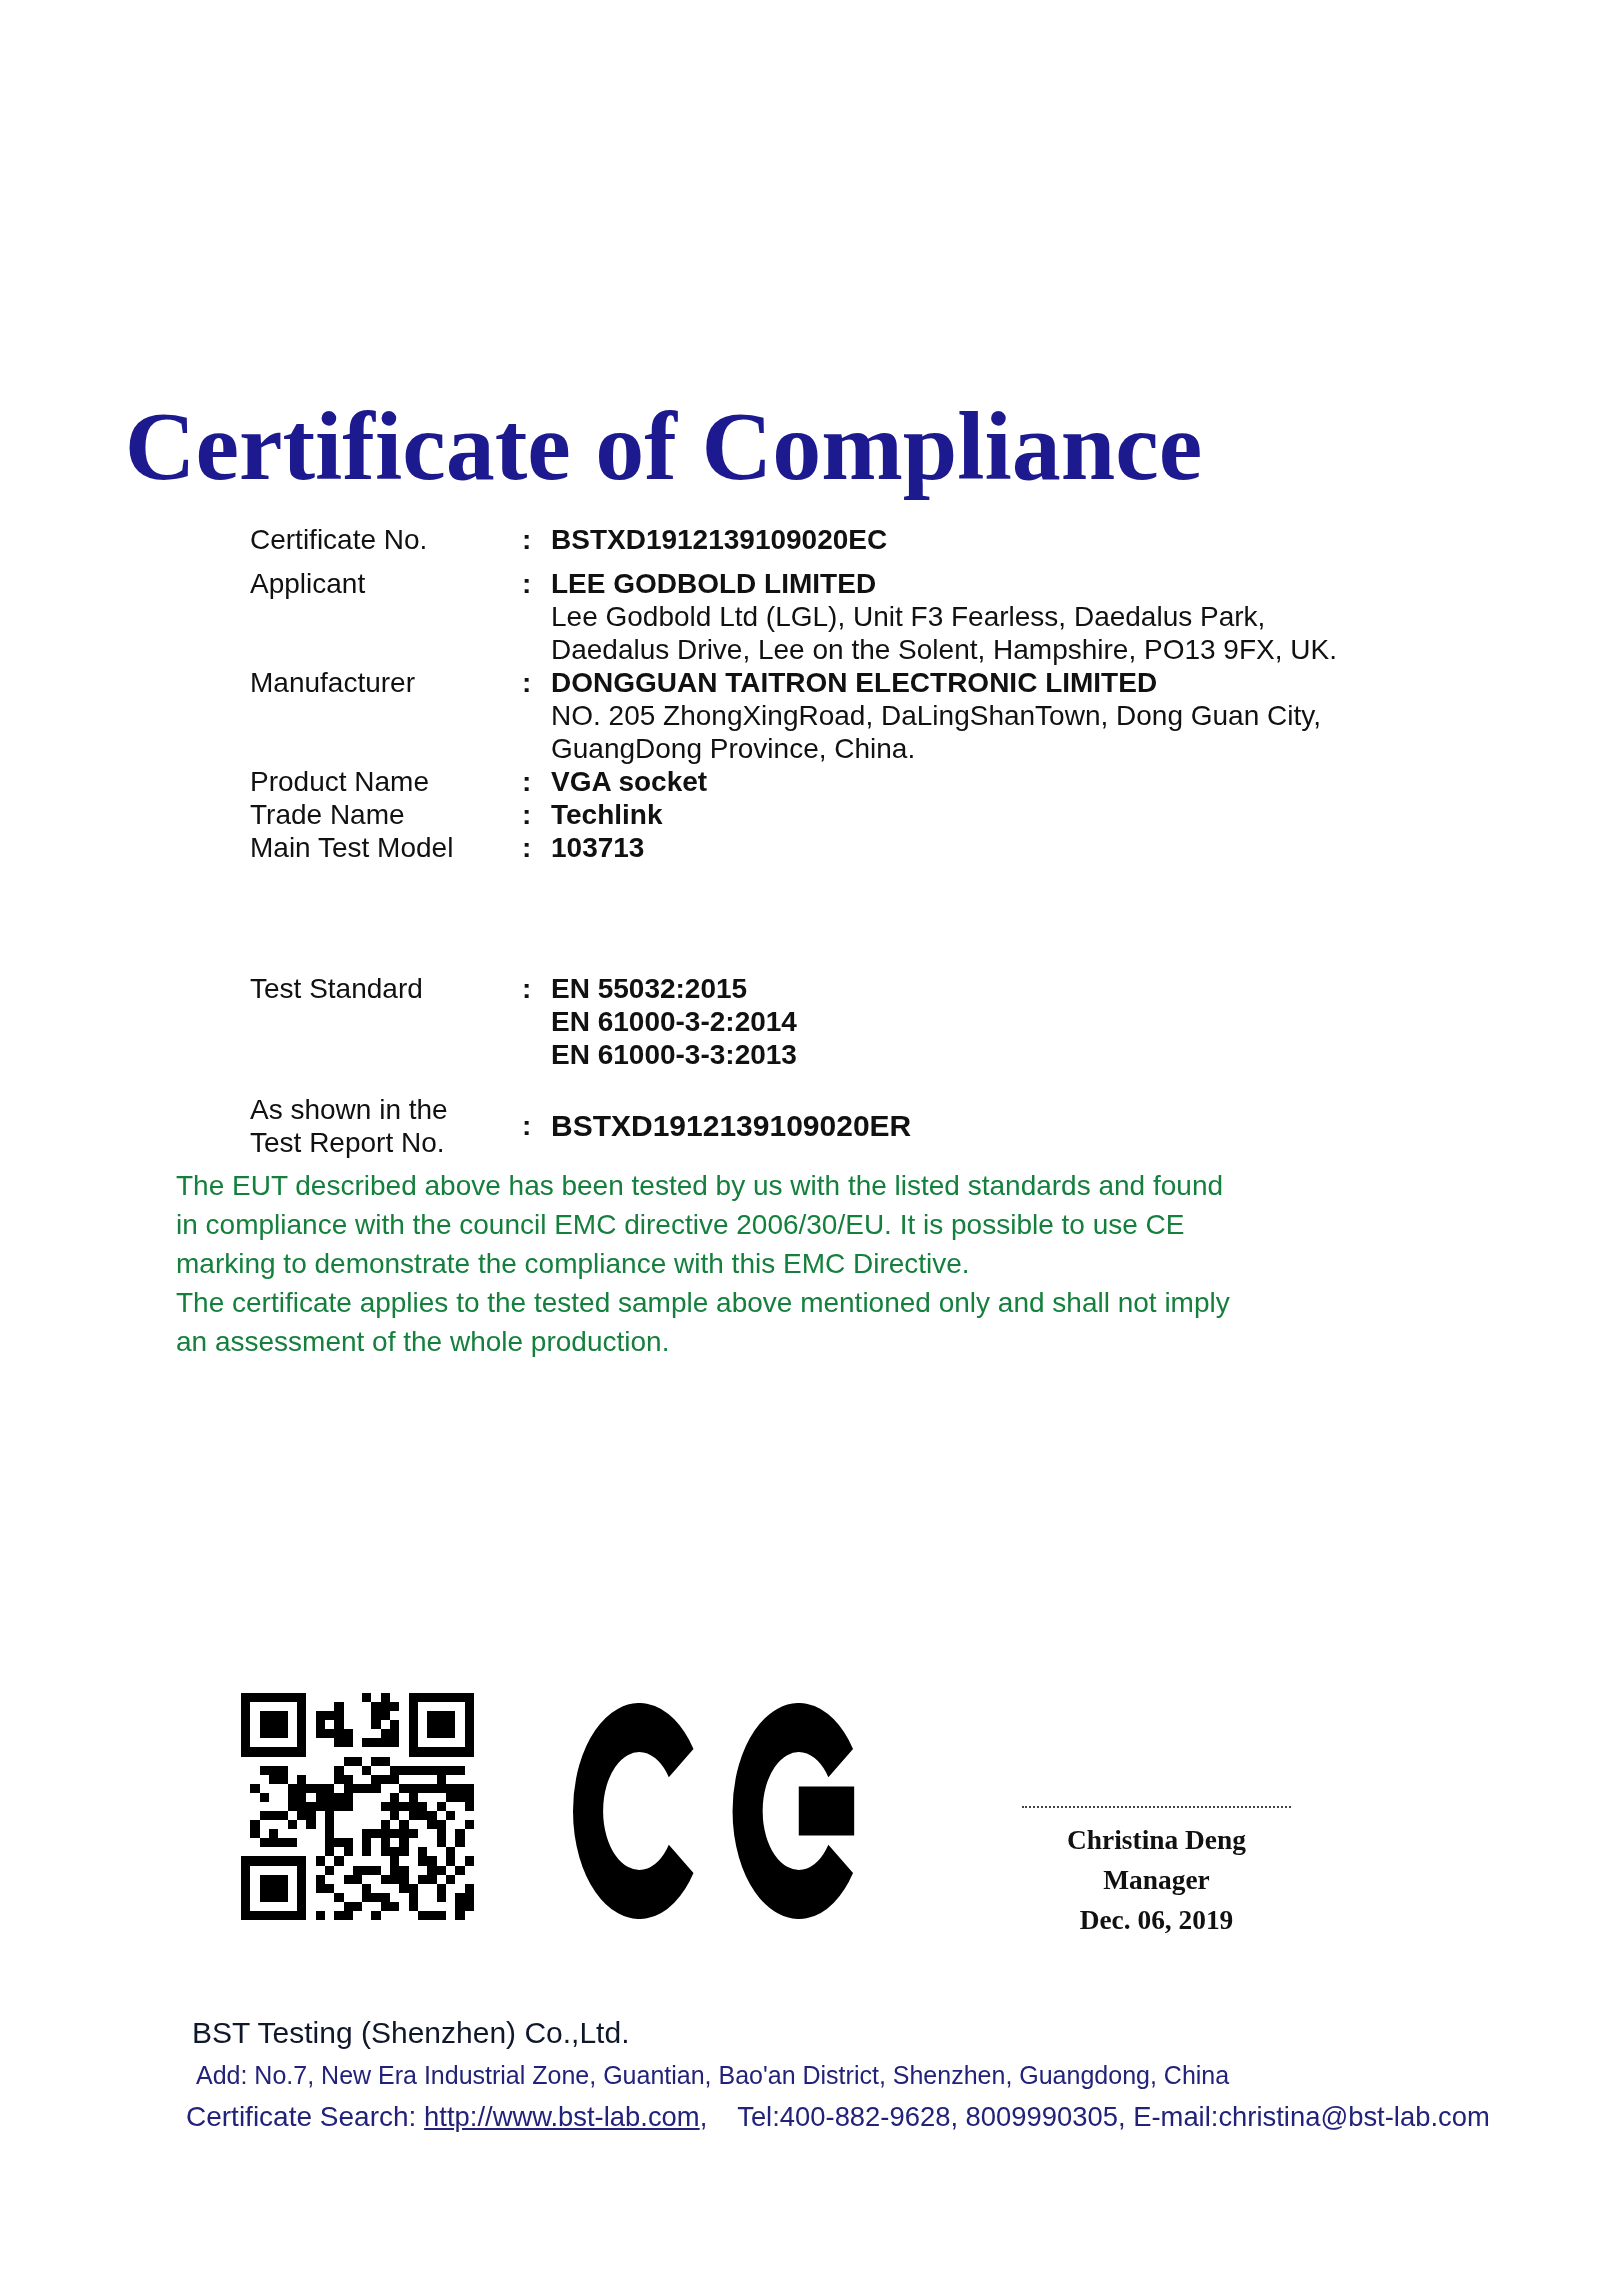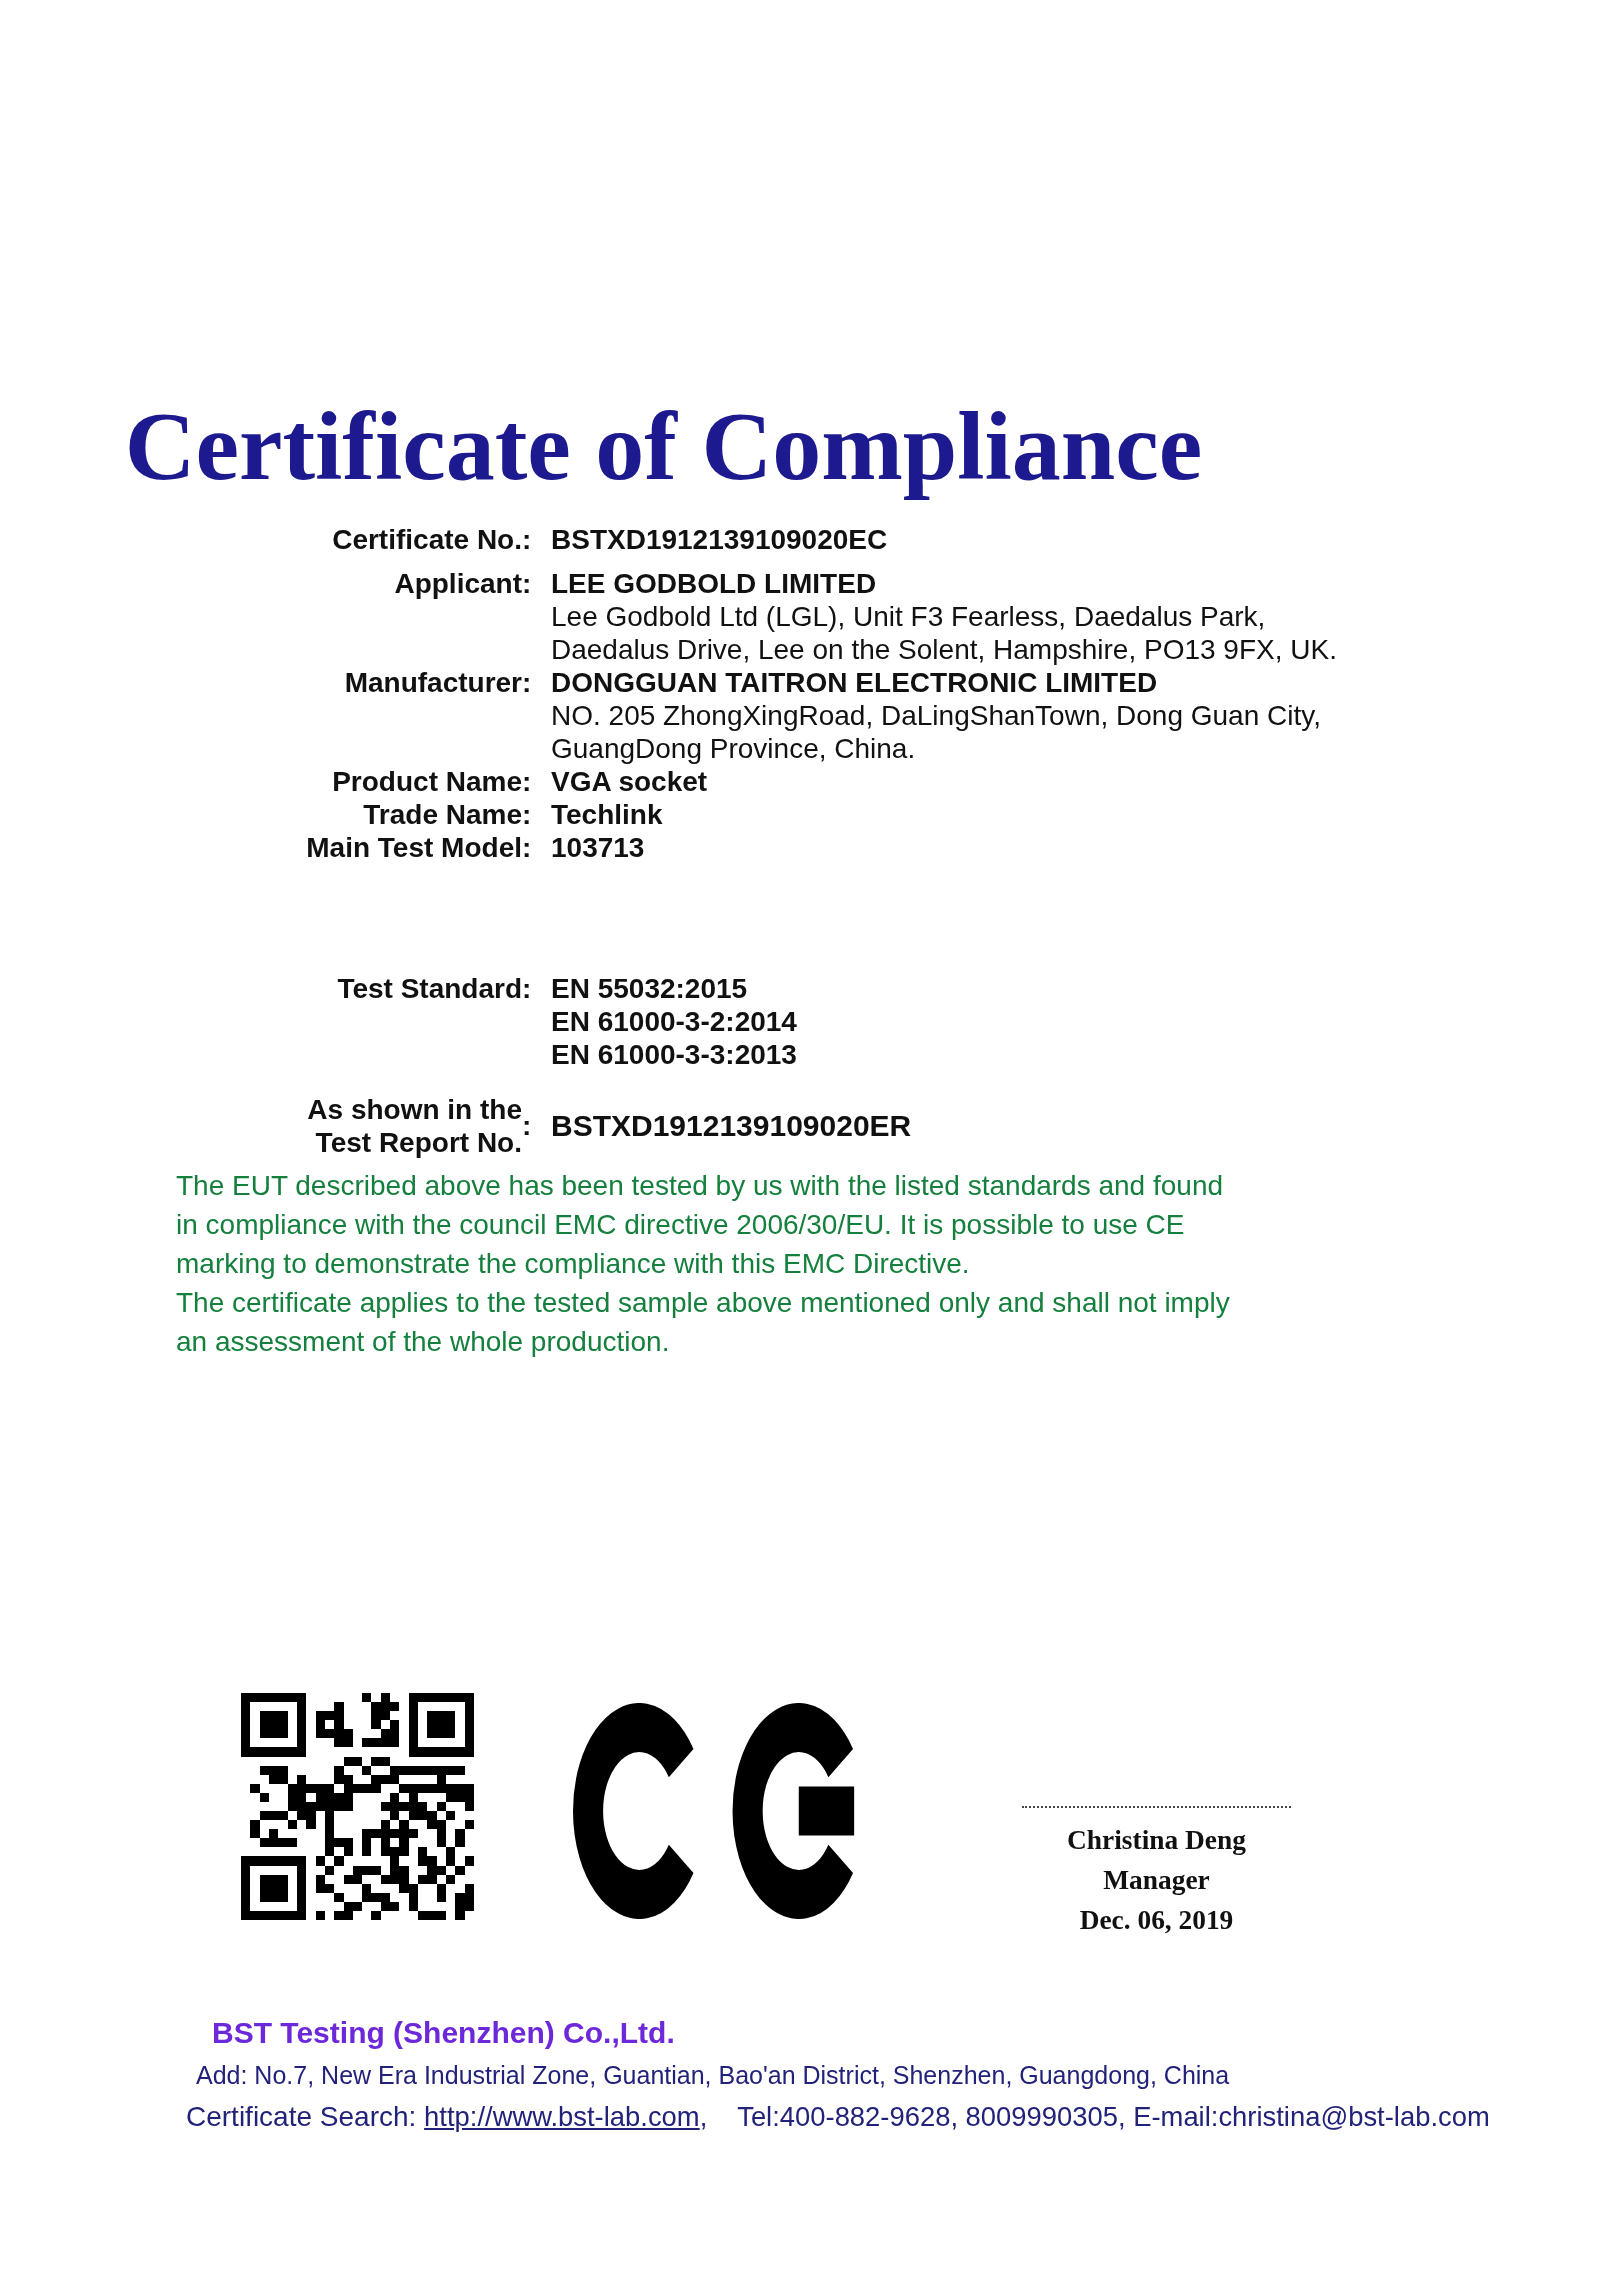--- a/index.html
+++ b/index.html
@@ -16,38 +16,38 @@
     position:absolute;left:0;top:392px;width:1327px;
     text-align:center;
     font-family:"Liberation Serif",serif;
     font-weight:bold;
     font-size:98px;line-height:108px;
     color:#1d1a8f;
     white-space:nowrap;
   }
   .fields{position:absolute;left:250px;top:523px;width:1255px;font-size:28px;line-height:33px;}
   .frow{display:flex;align-items:flex-start;}
-  .flabel{width:272px;font-weight:bold;flex:none;text-align:right;}
+  .flabel{width:272px;font-weight:normal;flex:none;}
   .fcolon{width:29px;flex:none;font-weight:bold;}
   .fvalue{flex:1;}
   .bold{font-weight:bold;}
   .mt8{margin-top:11px;}
   .gap-standard{margin-top:108px;}
   .report-row{margin-top:21.6px;align-items:center;}
   .report-row .fvalue{font-size:30px;font-weight:bold;}
   .statement{position:absolute;left:176px;top:1166px;width:1304px;font-size:28px;line-height:39px;color:#15803d;}
   .qr{position:absolute;left:241px;top:1693px;width:233px;height:227px;}
   .ce{position:absolute;left:573px;top:1703px;width:292px;height:216px;}
   .sig{position:absolute;left:995px;top:1806px;width:323px;text-align:center;font-family:Liberation Serif, serif;}
   .dotline{width:269px;margin:0 auto;border-top:2.9px dotted #444;height:0;}
   .sig .line{font-weight:bold;font-size:27.4px;line-height:40px;}
   .sig .name{margin-top:11.8px;}
   .footer-company{
-    position:absolute;left:212px;top:2015px;
-    font-size:30px;font-weight:bold;color:#6d28d9;line-height:35px;
+    position:absolute;left:192px;top:2015px;
+    font-size:30px;font-weight:normal;color:#0f172a;line-height:35px;
   }
   .footer-address{
     position:absolute;left:196px;top:2060px;
     font-size:25px;color:#22227a;line-height:31px;
   }
   .footer-search{
     position:absolute;left:186px;top:2099px;
     font-size:27.4px;color:#22227a;line-height:35px;white-space:pre-wrap;
   }
   .footer-search a{color:#22227a;text-decoration:underline;}

